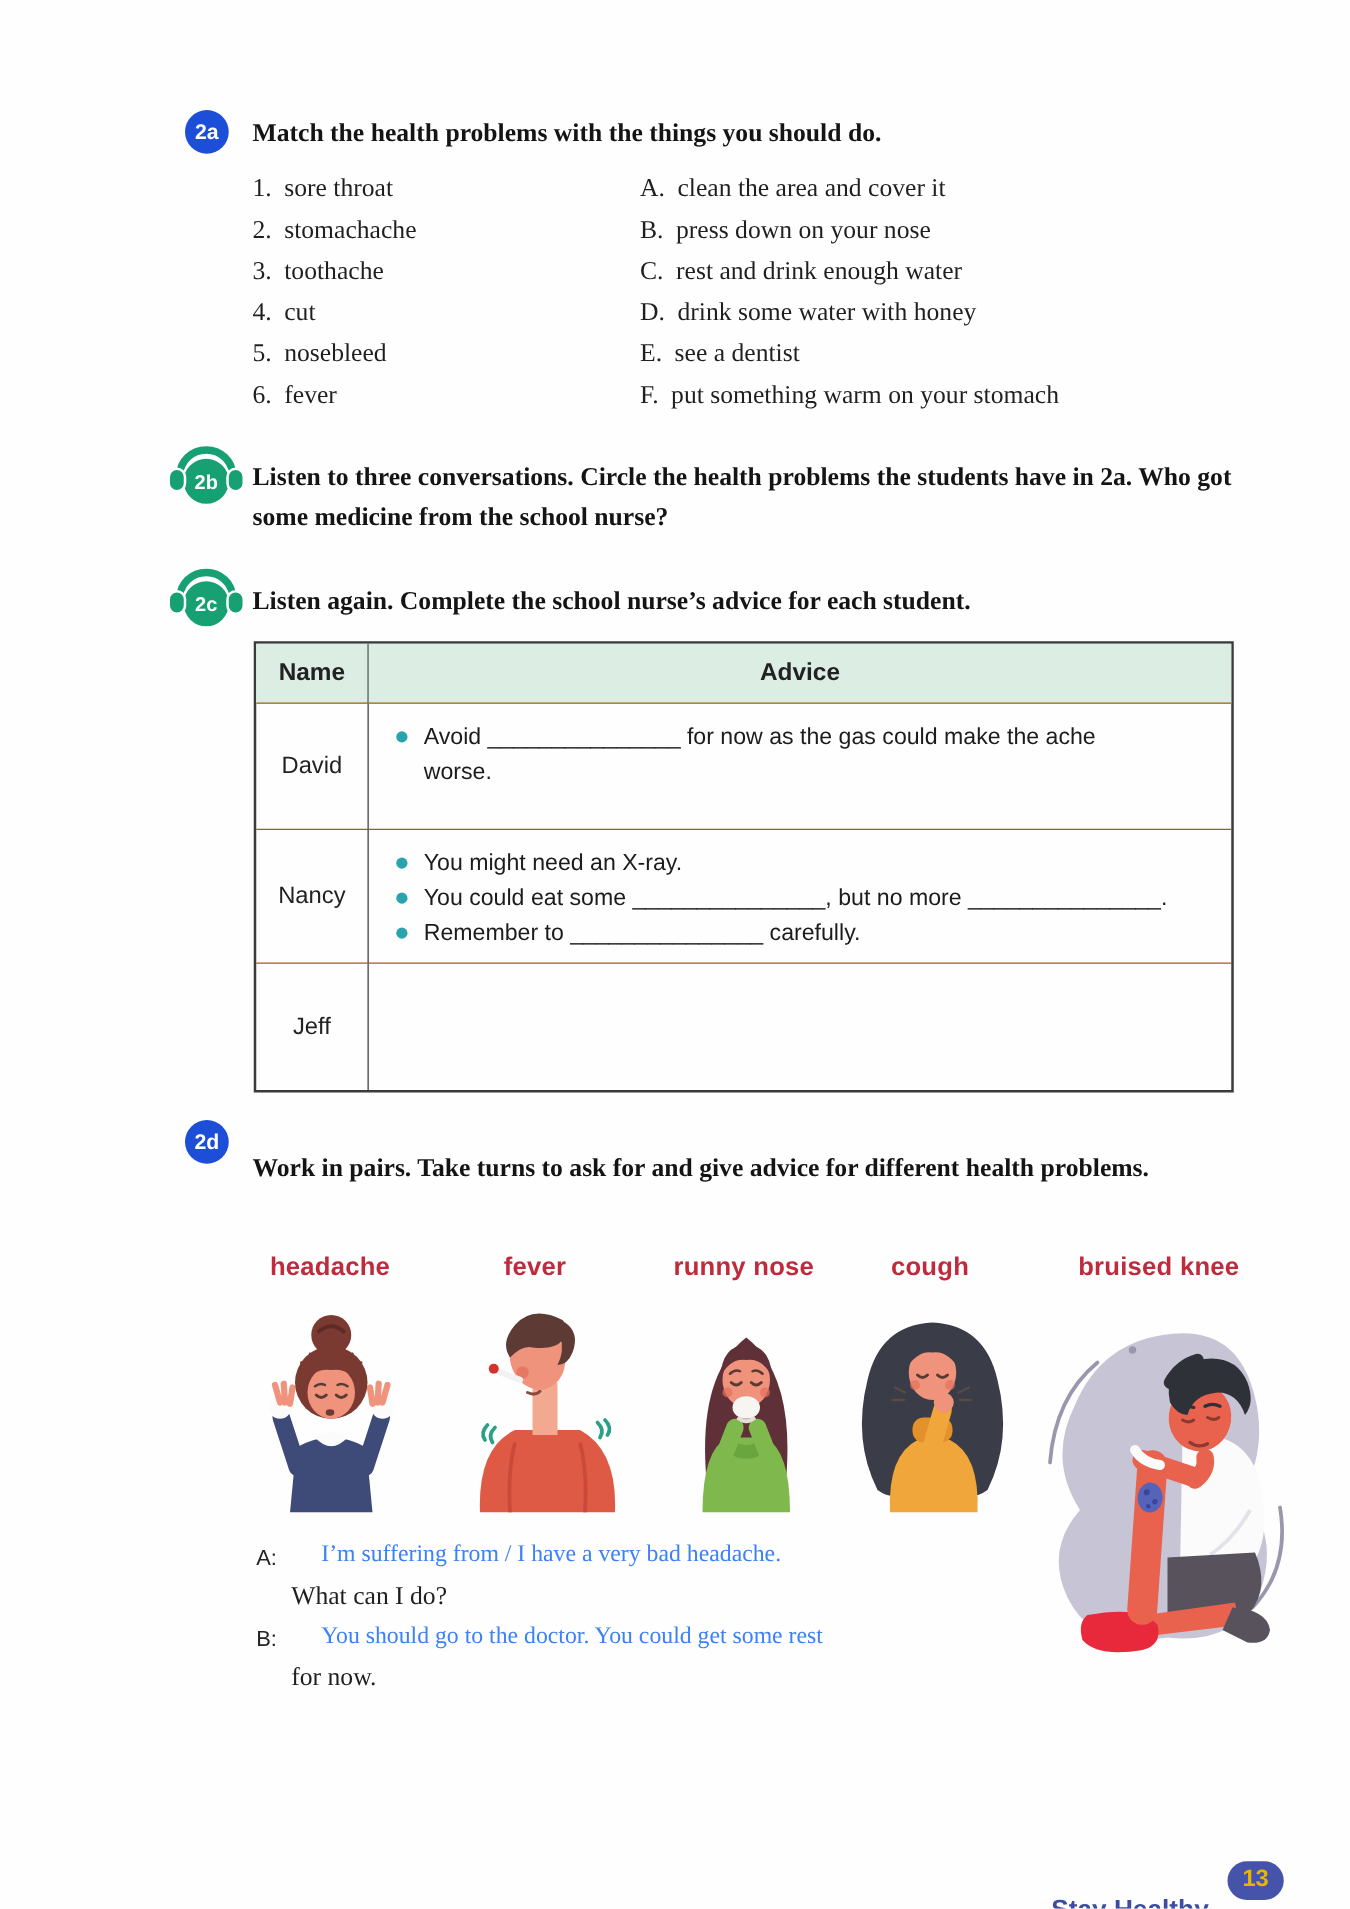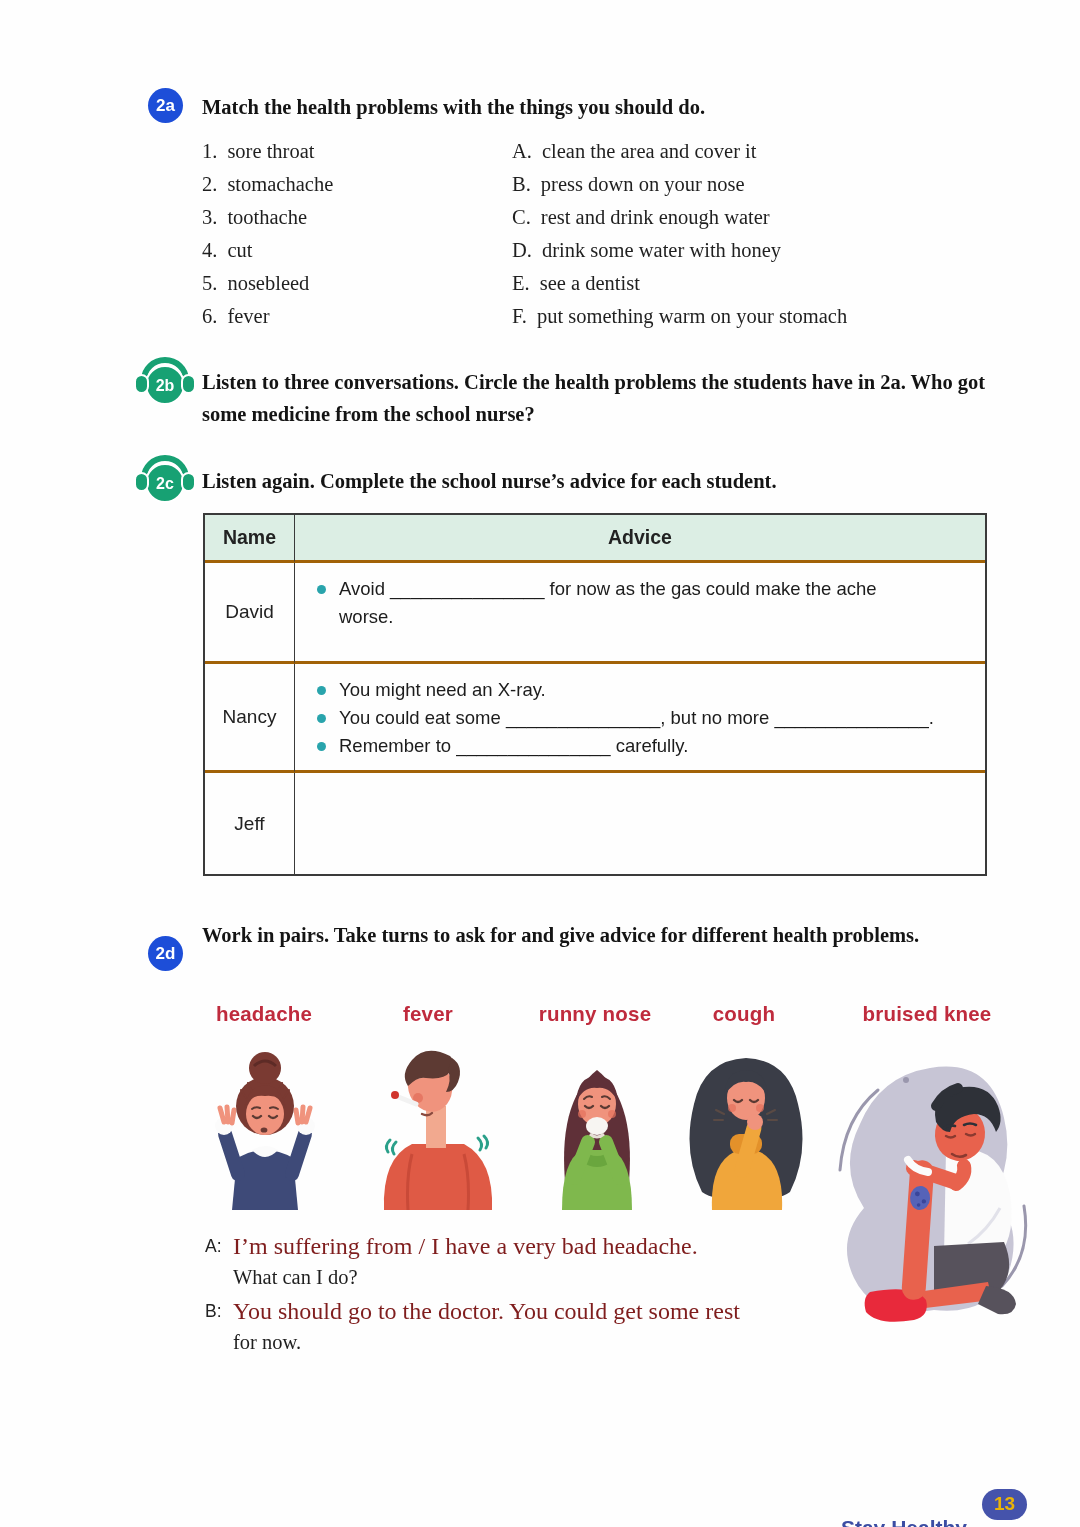--- a/index.html
+++ b/index.html
@@ -16,21 +16,21 @@
   .sec-title { position:absolute; font-weight:bold; font-size:20.5px; color:#141414; line-height:32px; }
 
   
   .match-col { position:absolute; font-size:20.5px; color:#1f1f1f; }
   .match-col .row { height:33px; display:flex; align-items:center; }
   .match-col .num { margin-right:10px; }
 
   
   .nurse-table { position:absolute; left:203px; top:513px; width:784px; border:2px solid #3a3a3a; }
   .t-grid { display:grid; grid-template-columns:90px 1fr; }
-  .cell { border-bottom:3px solid #a16207; }
+  .cell { border-bottom:1px solid #a16207; }
   .name-col { border-right:1px solid #3a3a3a; }
   .t-head { background:#dceee4; height:48px; display:flex; align-items:center; justify-content:center;
             font-family:"Liberation Sans", sans-serif; font-weight:bold; font-size:19.5px; color:#222; }
   .name-cell { display:flex; align-items:center; justify-content:center;
                font-family:"Liberation Sans", sans-serif; font-size:19px; color:#222; }
   .advice-cell { padding:12px 10px 10px 22px; font-family:"Liberation Sans", sans-serif; font-size:18.5px; color:#1c1c1c; }
   .advice-cell .b-row { display:flex; line-height:28px; }
   .advice-cell .dot { flex:0 0 9px; width:9px; height:9px; border-radius:50%; background:#29a4ac; margin:10px 13px 0 0; }
   .advice-cell .b-text { width:630px; }
   .advice-cell .b-text.narrow { width:555px; }
@@ -39,21 +39,21 @@
   
   .health-label { position:absolute; transform:translateX(-50%); top:1002px;
                   font-family:"Liberation Sans", sans-serif; font-weight:bold; font-size:20.5px;
                   color:#bf2b3d; letter-spacing:0.2px; }
 
   .fig { position:absolute; }
 
   
   .dlg-line { position:absolute; display:flex; }
   .dlg-speaker { font-family:"Liberation Sans", sans-serif; font-size:17.5px; padding-top:3px; width:28px; color:#222; }
-  .dlg-text { font-size:24px; color:#7f1d1d; }
+  .dlg-text { font-size:19px; color:#3b82f6;margin-left:24px; }
   .dlg-cont { position:absolute; font-size:20.5px; color:#1f1f1f; }
 
   
   .footer { position:absolute; top:1468px; right:53px; display:flex; align-items:center; gap:15px; }
   .footer-title { font-family:"Liberation Sans", sans-serif; font-weight:bold; font-size:21px; color:#3b4da3;margin-top:48px; }
   .page-num { width:45px; height:31px; border-radius:16px; background:#4553ab; color:#eab308;
               display:flex; align-items:center; justify-content:center;
               font-family:"Liberation Sans", sans-serif; font-weight:bold; font-size:19px; }
 </style>
 </head>
@@ -173,21 +173,21 @@
             <span class="dot"></span>
             <span class="b-text">Remember to _______________ carefully.</span>
           </div>
       </div>
     </div>
     <div class="t-grid last-row" style="min-height:101px;">
       <div class="cell name-col name-cell">Jeff</div>
     </div>
   </div>
 
-  <div class="badge" style="left:148px; top:936px;">
+  <div class="badge" style="left:148px; top:896px;">
     <span>2d</span>
   </div>
   <div class="sec-title" style="left:202px; top:919px; width:760px;">Work in pairs. Take turns to ask for and give advice for different health problems.</div>
 
   <div class="health-label" style="left:264px;">headache</div>
   <div class="health-label" style="left:428px;">fever</div>
   <div class="health-label" style="left:595px;">runny nose</div>
   <div class="health-label" style="left:744px;">cough</div>
   <div class="health-label" style="left:927px;">bruised knee</div>
 

